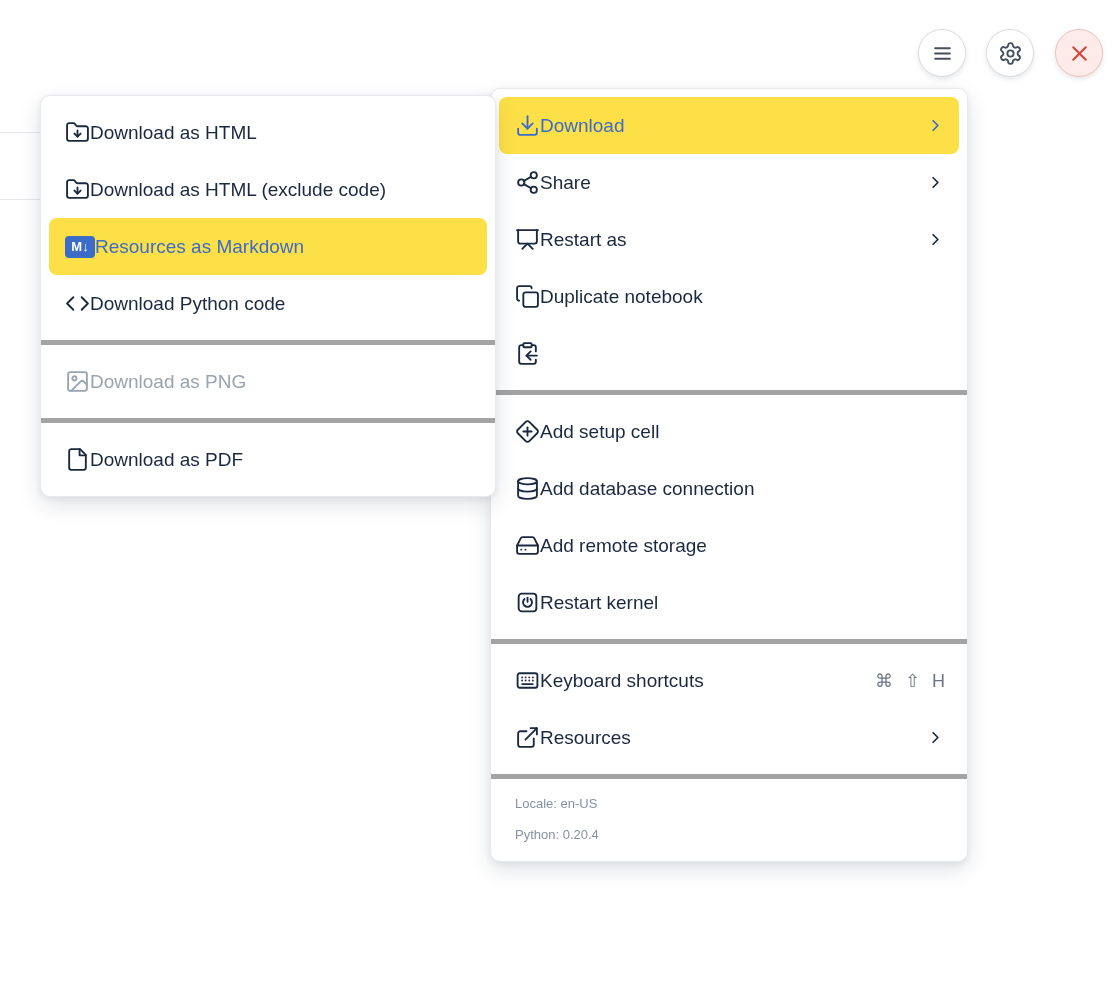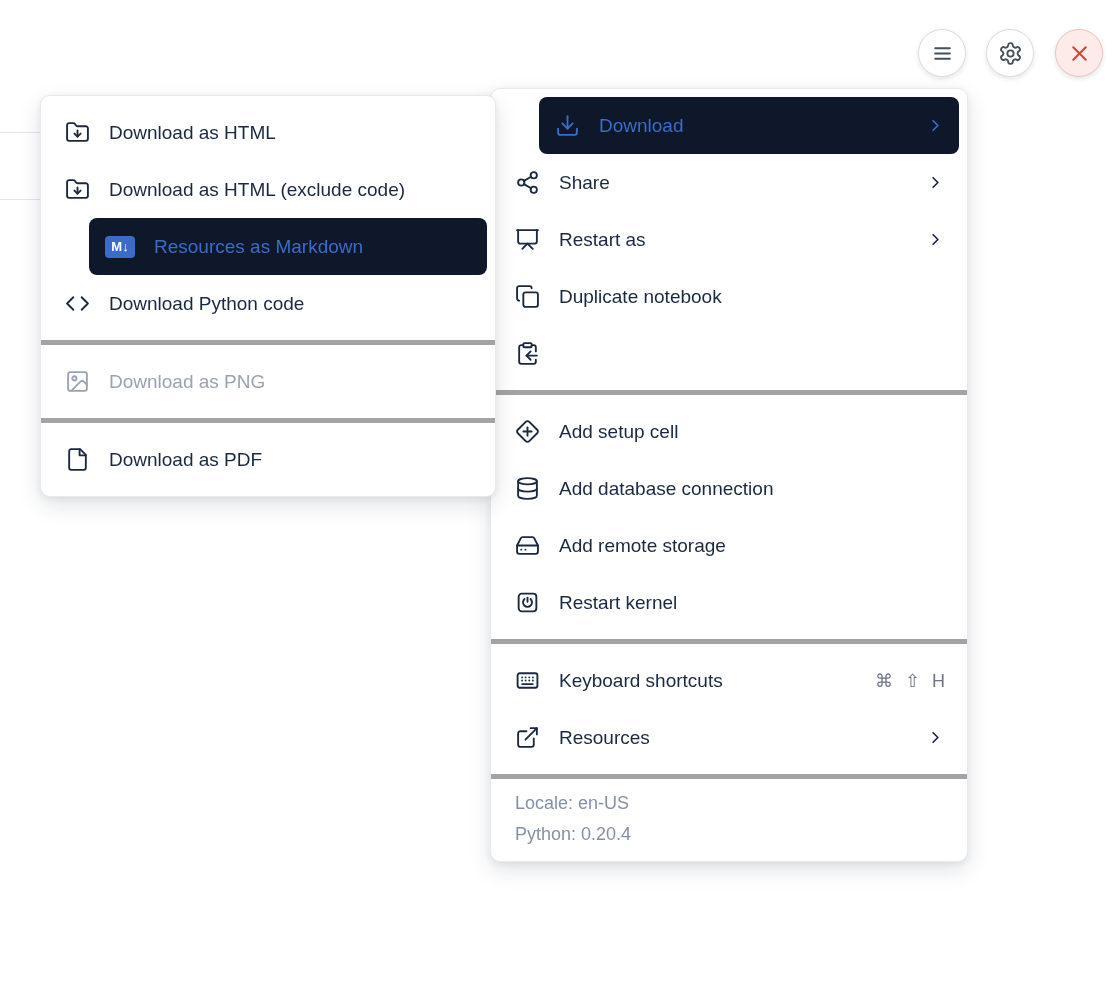--- a/index.html
+++ b/index.html
@@ -39,42 +39,41 @@
 
   .group { padding:8px; }
   .group + .group, .menu-footer { border-top:5px solid #a3a3a3; }
 
   .menu-item {
     display:flex; align-items:center;
     height:57px;
     padding:0 14px 0 16px;
     border-radius:8px;
     font-size:19px;
-    gap:19px;
     cursor:pointer;
     color:#1b2940;
   }
-  .menu-item.highlighted { background:#0f172a; color:#3b6cc7;margin-left:40px; }
+  .menu-item.highlighted { background:#fde047; color:#3b6cc7; }
   .menu-item.disabled    { color:#9aa3b0; cursor:default; }
 
   .mi-icon { width:25px; height:25px; flex:none; display:flex; align-items:center; justify-content:center; }
   .mi-icon svg { width:100%; height:100%; }
   .md-badge {
     width:30px; height:22px; border-radius:4px;
     background:#3b6cc7; color:#ffffff;
     font-size:13px; font-weight:bold; letter-spacing:0;
     display:flex; align-items:center; justify-content:center;
   }
   .mi-label { flex:1; white-space:nowrap; }
   .mi-chevron { width:19px; height:19px; flex:none; display:flex; align-items:center; color:inherit; }
   .mi-chevron svg { width:100%; height:100%; }
   .mi-shortcut { flex:none; font-size:18px; color:#6b7585; word-spacing:7px; white-space:nowrap; }
 
   .menu-footer { padding:9px 16px 11px 24px; }
-  .menu-footer div { font-size:18px; line-height:31px; color:#8591a3; }
+  .menu-footer div { font-size:13px; line-height:31px; color:#8591a3; }
 </style>
 </head>
 <body>
 
 <div class="bg-line" style="top:132px"></div>
 <div class="bg-line" style="top:199px"></div>
 
 <button class="circle-btn" style="left:918px">
   <span class="mi-icon">
     <svg viewBox="0 0 24 24" fill="none" stroke="currentColor" stroke-width="2" stroke-linecap="round" stroke-linejoin="round">

